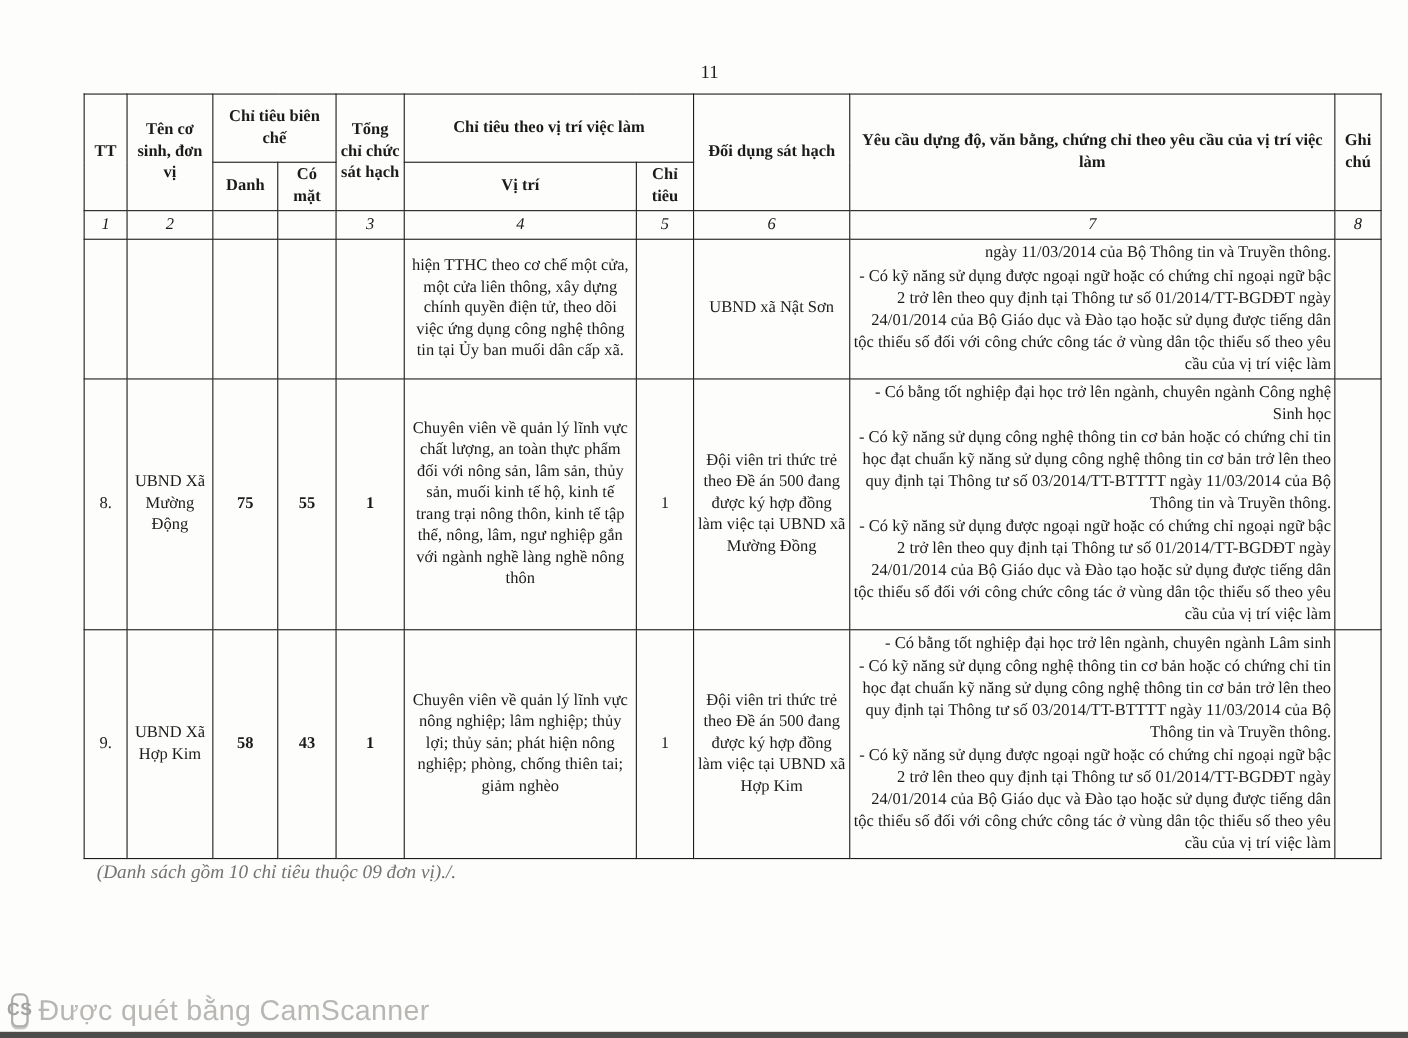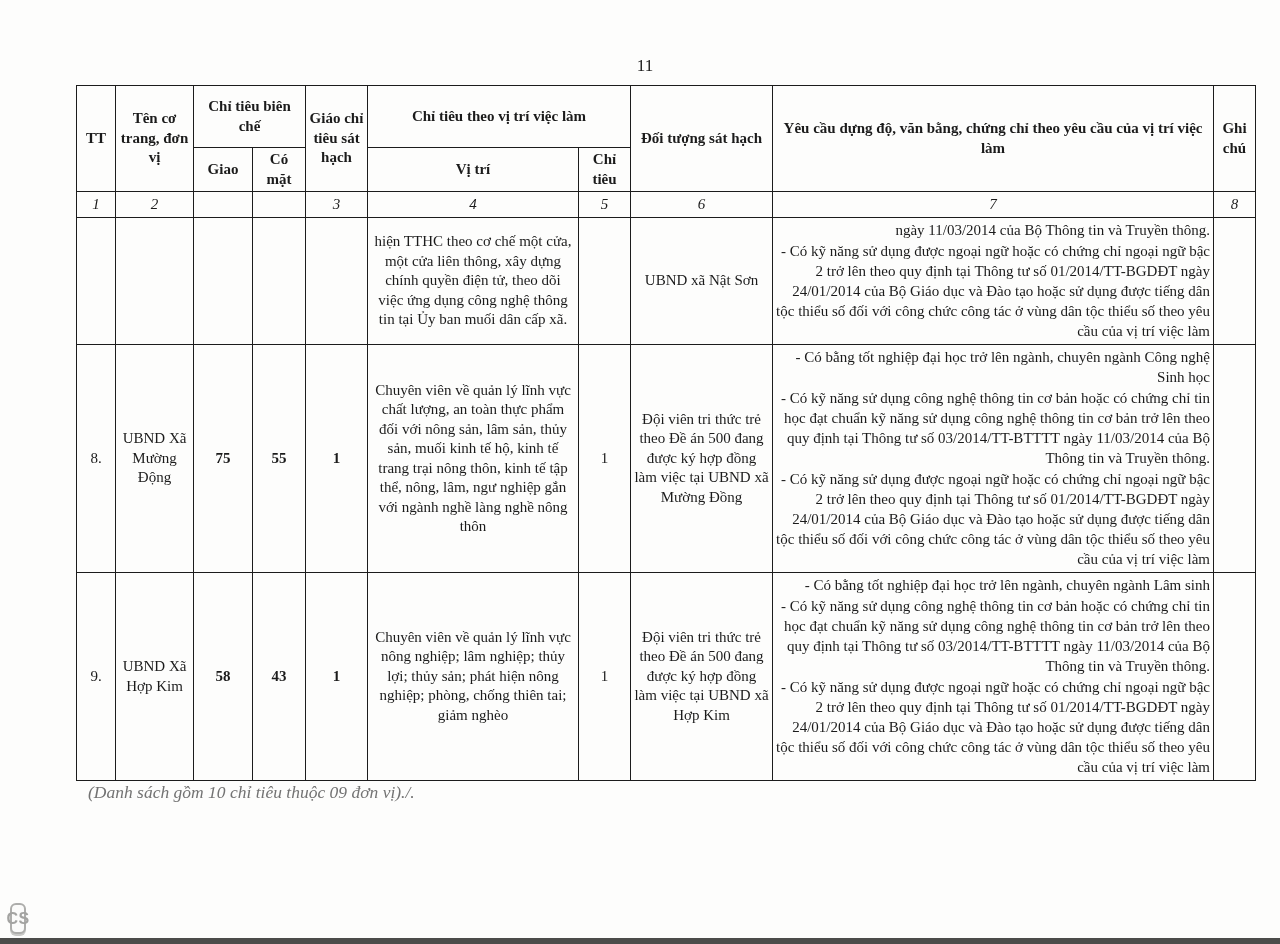--- a/index.html
+++ b/index.html
@@ -90,30 +90,30 @@
     <col style="width:62px">
       <col style="width:211px">
       <col style="width:52px">
       <col style="width:142px">
     <col style="width:441px">
       <col style="width:42px">
   </colgroup>
   <tbody>
     <tr class="h-top">
       <th rowspan="2">TT</th>
-      <th rowspan="2">Tên cơ trang, đơn vị</th>
+      <th rowspan="2">Tên cơ sinh, đơn vị</th>
       <th colspan="2">Chỉ tiêu biên chế</th>
-      <th rowspan="2">Giáo chỉ tiêu sát hạch</th>
+      <th rowspan="2">Tổng chỉ chức sát hạch</th>
       <th colspan="2">Chỉ tiêu theo vị trí việc làm</th>
-      <th rowspan="2">Đối tượng sát hạch</th>
+      <th rowspan="2">Đối dụng sát hạch</th>
       <th rowspan="2">Yêu cầu dựng độ, văn bằng, chứng chỉ theo yêu cầu của vị trí việc làm</th>
       <th rowspan="2">Ghi chú</th>
     </tr>
     <tr class="h-sub">
-      <th>Giao</th>
+      <th>Danh</th>
       <th>Có mặt</th>
       <th>Vị trí</th>
       <th>Chỉ tiêu</th>
     </tr>
     <tr class="num-row">
       <td>1</td>
       <td>2</td>
       <td></td>
       <td></td>
       <td>3</td>
@@ -173,15 +173,16 @@
       </td>
       <td></td>
     </tr>
   </tbody>
 </table>
 
 <div class="footer-note">(Danh sách gồm 10 chỉ tiêu thuộc 09 đơn vị)./.</div>
 
 <div class="watermark">
   <div class="cs-badge">CS</div>
+  <div class="watermark-text">Được quét bằng CamScanner</div>
 </div>
 
 <div class="bottom-strip"></div>
 
 </body></html>

